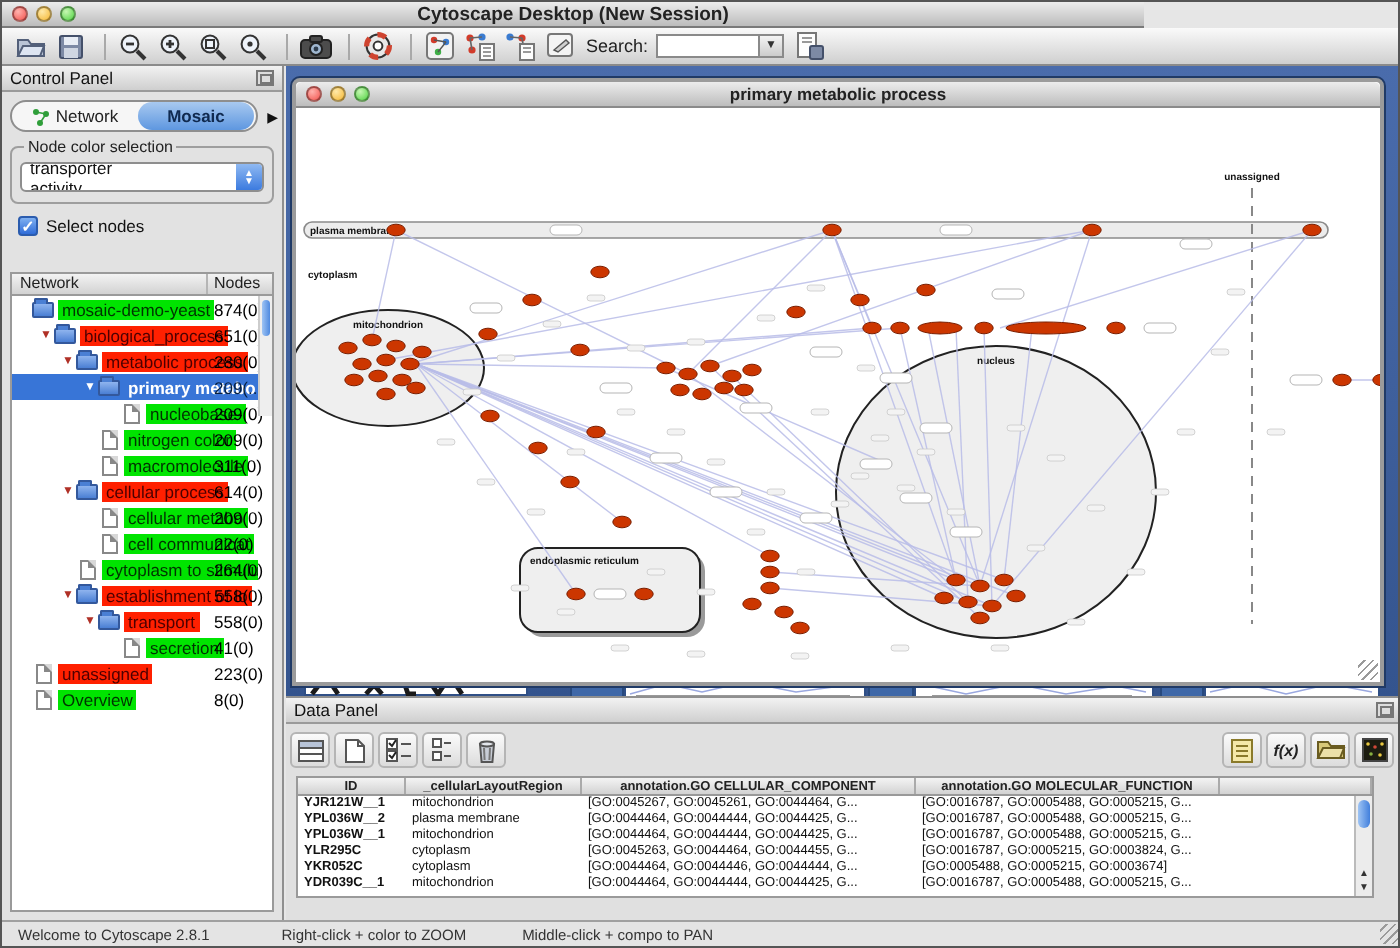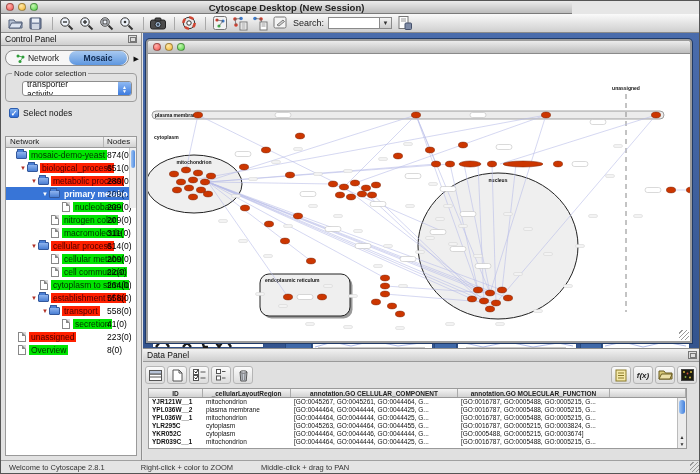--- a/index.html
+++ b/index.html
@@ -35,21 +35,21 @@
   .phead .flt{margin-left:auto;}
   .flt{width:9px;height:8px;border:1px solid #777;background:#ddd;position:relative;}
   .flt:before{content:"";position:absolute;left:1px;top:1px;width:4px;height:3px;border:1px solid #777;}
   .tabstrip{margin:4px 3px 0 4px;height:16px;border:1px solid #8e8e8e;border-radius:9px;
     background:#f6f6f6;display:flex;align-items:center;position:relative;width:124px;}
   .tab-net{flex:1;display:flex;align-items:center;justify-content:center;font-size:8.5px;color:#222;gap:3px;}
   .tab-mosaic{width:58px;height:14px;margin-right:1px;border-radius:8px;
     background:linear-gradient(#a8c9f0,#5e97e0);display:flex;align-items:center;justify-content:center;
     font-size:8.5px;font-weight:bold;color:#102a50;}
   .tabarrow{position:absolute;right:-11px;top:4px;font-size:7px;color:#111;}
-  .groupbox{margin:7px 4px 0 4px;border:1px solid #9e9e9e;border-radius:4px;padding:7px 4px 5px 16px;position:relative;}
+  .groupbox{margin:7px 4px 0 4px;border:1px solid #9e9e9e;border-radius:4px;padding:7px 4px 5px 4px;position:relative;}
   .grouptitle{position:absolute;top:-5px;left:6px;background:#e2e2e2;font-size:8px;color:#222;padding:0 2px;}
   .combo{height:15px;border:1px solid #8e8e8e;border-radius:3px;background:#fff;display:flex;align-items:center;overflow:hidden;gap:48px;}
   .combo .cval{flex:1;font-size:8.5px;padding-left:4px;color:#111;}
   .combo .cstep{width:13px;height:100%;background:linear-gradient(#8fb9f2,#3c7bdf);
     display:flex;flex-direction:column;align-items:center;justify-content:center;color:#fff;font-size:5px;line-height:4px;}
   .checkrow{display:flex;align-items:center;gap:4px;margin:6px 0 0 8px;}
   .checkbox{width:10px;height:10px;border-radius:2px;background:linear-gradient(#7fb0f0,#2f6cd8);
     border:1px solid #2b5cae;color:#fff;font-size:8px;line-height:9px;text-align:center;font-weight:bold;}
   .checklab{font-size:8.5px;color:#111;}
   .treewrap{position:absolute;left:4px;right:4px;top:103px;bottom:6px;border:1px solid #9a9a9a;background:#fff;overflow:hidden;}
@@ -435,20 +435,21 @@
           </svg>
       </div>
 
       <div class="iframe">
         <div class="ifbar">
           <div class="lights">
             <span class="light l-red"></span>
             <span class="light l-yel"></span>
             <span class="light l-grn"></span>
           </div>
+          <div class="iftitle">primary metabolic process</div>
         </div>
         <div class="canvas">
           <svg id="graph-svg" width="542" height="289" viewBox="0 0 542 289">
               <rect x="4" y="57" width="512" height="8" rx="4" fill="#ececec" stroke="#8a8a8a" stroke-width="0.8"></rect>
               <text x="7" y="63" font-size="5" font-weight="bold" fill="#111">plasma membrane</text>
               <ellipse cx="46" cy="130" rx="48" ry="29" fill="#efefef" stroke="#222" stroke-width="1"></ellipse>
               <text x="46" y="110" font-size="5" font-weight="bold" fill="#111" text-anchor="middle">mitochondrion</text>
               <ellipse cx="350" cy="192" rx="80" ry="73" fill="#efefef" stroke="#222" stroke-width="1"></ellipse>
               <text x="350" y="128" font-size="5" font-weight="bold" fill="#111" text-anchor="middle">nucleus</text>
               <rect x="114.5" y="222.5" width="90" height="42" rx="9" fill="#9a9a9a"></rect>
@@ -750,17 +751,17 @@
           <div class="dtthumb"></div>
           <div class="dtarrows">▲<br>▼</div>
         </div>
       </div>
     </div>
   </div>
 
   <div class="status">
     <span class="s1">Welcome to Cytoscape 2.8.1</span>
     <span class="s2">Right-click + color to ZOOM</span>
-    <span class="s3">Middle-click + drag to PAN</span>
+    <span class="s3">Middle-click + compo to PAN</span>
     <span class="sgrip"></span>
   </div>
 
 </div>
 
 </body></html>

